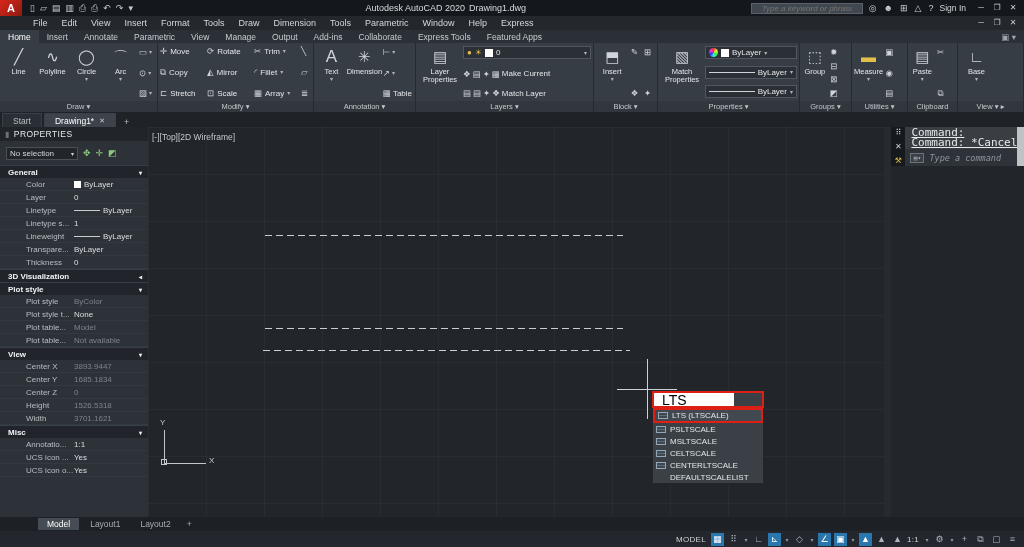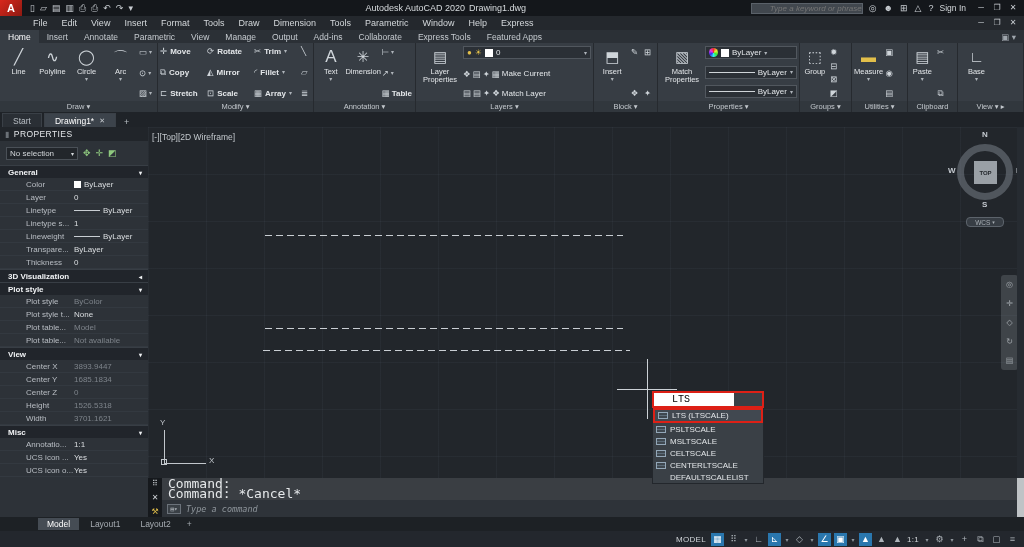--- a/index.html
+++ b/index.html
@@ -12,21 +12,21 @@
   body{background:#000;font-family:"Liberation Sans",sans-serif;}
   .app{width:1024px;height:547px;display:flex;flex-direction:column;background:var(--canvas);color:var(--text);overflow:hidden;position:relative;}
 
   
   .titlebar{height:16px;background:var(--titlebar);display:flex;align-items:center;font-size:9px;flex:0 0 auto;}
   .applogo{width:22px;height:16px;background:linear-gradient(135deg,#d8271c,#8e1a12);color:#fff;font-weight:bold;font-size:11px;display:flex;align-items:center;justify-content:center;}
   .qat{display:flex;align-items:center;gap:5px;padding:0 8px;color:#c9ced3;}
   .qat span{font-size:9px;line-height:16px;}
   .title-center{flex:1;display:flex;justify-content:center;gap:4px;color:#d7dbde;}
   .search-box{display:flex;align-items:center;gap:4px;}
-  .search-box input{width:112px;height:11px;background:#41474e;border:1px solid #5a6169;color:#b6bcc2;font-style:italic;font-size:8px;padding:0 0;font-family:"Liberation Sans",sans-serif;text-align:right;}
+  .search-box input{width:112px;height:11px;background:#41474e;border:1px solid #5a6169;color:#b6bcc2;font-style:italic;font-size:8px;padding:0 10px;font-family:"Liberation Sans",sans-serif;}
   .tb-icons{display:flex;align-items:center;gap:7px;padding:0 6px;color:#c9ced3;}
   .winctl{display:flex;gap:2px;padding-right:4px;}
   .winctl span{width:14px;text-align:center;font-size:8px;color:#c9ced3;line-height:16px;}
 
   
   .menubar{height:14px;background:var(--menubar);display:flex;align-items:center;font-size:9px;flex:0 0 auto;}
   .menus{display:flex;flex:1;padding-left:26px;}
   .menus span{padding:0 7px;color:#d3d7da;line-height:14px;}
   .menubar .winctl span{line-height:14px;}
 
@@ -48,21 +48,21 @@
   .rb-blabel{font-size:7.5px;color:#e3e6e9;text-align:center;line-height:8px;}
   .rb-caret{font-size:6px;color:#aeb4ba;line-height:6px;}
   .rb-smallcol{display:flex;flex-direction:column;justify-content:space-between;padding:3px 1px;}
   .rb-small{display:flex;align-items:center;gap:2px;}
   .rb-sic{font-size:8.5px;color:#cfd5da;line-height:10px;}
   .rb-grid{display:flex;flex-direction:column;justify-content:space-between;padding:2px 0 3px;}
   .rb-gr{display:flex;align-items:center;}
   .rb-cell{display:flex;align-items:center;gap:3px;width:47px;}
   .rb-cell.icon-only{width:13px;}
   .rb-cic{font-size:8.5px;color:#cfd5da;}
-  .rb-clabel{font-size:8px;color:#e3e6e9;white-space:nowrap;font-weight:bold;}
+  .rb-clabel{font-size:8px;color:#e3e6e9;white-space:nowrap;}
   .rb-twoLine{width:44px;}
   .rb-twoLine .rb-blabel{white-space:normal;}
   .layer-right{display:flex;flex-direction:column;justify-content:space-between;padding:2px 0 3px;width:128px;}
   .layer-dd{height:13px;background:#2b3036;border:1px solid #51575e;display:flex;align-items:center;gap:3px;padding:0 3px;font-size:8px;}
   .layer-dd .sq{width:8px;height:8px;background:#fff;display:inline-block;}
   .layer-dd .val{flex:1;color:#e3e6e9;}
   .layer-row{display:flex;align-items:center;gap:2px;font-size:8px;color:#e3e6e9;}
   .prop-right{display:flex;flex-direction:column;justify-content:space-between;padding:2px 0 3px;width:92px;}
   .prop-dd{height:13px;background:#2b3036;border:1px solid #51575e;display:flex;align-items:center;gap:3px;padding:0 3px;font-size:8px;color:#e3e6e9;}
   .cwheel{width:9px;height:9px;border-radius:50%;background:conic-gradient(#e33,#ee3,#3e3,#3ee,#33e,#e3e,#e33);display:inline-block;}
@@ -91,21 +91,21 @@
   .pal-sections{flex:1;overflow:hidden;}
   .pal-sec-head{height:13px;background:#21252b;display:flex;align-items:center;justify-content:space-between;padding:0 6px 0 8px;color:#f0f2f4;font-weight:bold;font-size:8px;border-top:1px solid #383e45;}
   .pal-row{height:13px;display:flex;align-items:center;padding-left:26px;border-bottom:1px solid #333940;}
   .pal-row .lbl{width:48px;color:#b9bec4;font-size:8px;white-space:nowrap;overflow:hidden;}
   .pal-row .val{flex:1;color:#dcdfe2;font-size:8px;display:flex;align-items:center;gap:3px;white-space:nowrap;overflow:hidden;}
   .pal-row .val.dim{color:#7d838a;}
   .pal-row .sw{width:7px;height:7px;background:#fff;display:inline-block;}
   .pal-row .ln{width:26px;height:1px;background:#c9ced3;display:inline-block;}
 
   
-  .canvas-col{flex:1;position:relative;display:flex;flex-direction:column;min-width:0;}
+  .canvas-col{flex:1;position:relative;display:flex;min-width:0;}
   .drawing{flex:1;position:relative;background:var(--canvas);overflow:hidden;
     background-image:repeating-linear-gradient(to right,rgba(140,160,185,.055) 0 1px,transparent 1px 58px),
                      repeating-linear-gradient(to bottom,rgba(140,160,185,.055) 0 1px,transparent 1px 47px);}
   .vp-label{position:absolute;left:4px;top:5px;font-size:8.5px;color:#c3c8cd;}
   .dash{position:absolute;height:1px;background:repeating-linear-gradient(90deg,#c9ced3 0 7px,transparent 7px 11px);}
   .ch{position:absolute;background:#ccd1d6;}
   .right-strip{position:absolute;right:0;top:0;bottom:0;width:7px;background:#262b31;}
   
   .vcube{position:absolute;left:800px;top:5px;width:76px;height:86px;}
   .vc-ring{position:absolute;left:9px;top:12px;width:56px;height:56px;border-radius:50%;border:7px solid rgba(118,126,134,.55);}
@@ -116,33 +116,33 @@
   .navbar{position:absolute;left:853px;top:148px;width:17px;height:95px;background:rgba(148,156,164,.26);border-radius:3px;display:flex;flex-direction:column;align-items:center;justify-content:space-around;color:rgba(230,235,240,.55);font-size:8px;}
   
   .ucs{position:absolute;color:#c2c7cc;font-size:8px;}
   .ucs-v{left:16px;top:303px;width:1px;height:33px;background:#c2c7cc;position:absolute;}
   .ucs-h{left:16px;top:336px;width:42px;height:1px;background:#c2c7cc;position:absolute;}
   .ucs-sq{left:13px;top:332px;width:6px;height:6px;border:1px solid #c2c7cc;position:absolute;}
 
   
   .popup{position:absolute;left:504px;top:264px;width:112px;z-index:6;font-size:8px;}
   .popup-inputwrap{border:2px solid var(--red);display:flex;background:#3a4046;}
-  .popup-input{width:80px;height:13px;border:none;background:#fff;color:#000;font-family:Liberation Mono, monospace;font-size:10px;padding:0 18px;}
+  .popup-input{width:80px;height:13px;border:none;background:#fff;color:#000;font-family:Liberation Sans, sans-serif;font-size:14px;padding:0 8px;}
   .popup-list{background:#3a4046;border:1px solid #23272c;border-top:none;}
   .popup-item{height:12px;display:flex;align-items:center;gap:4px;padding:0 3px;color:#e3e6e9;white-space:nowrap;}
   .popup-item.hl{border:2px solid var(--red);height:15px;background:#414850;}
   .cmdicon{width:10px;height:7px;border:1px solid #93a7b8;background:linear-gradient(#5b6b78 1px,transparent 1px) 0 2px/10px 3px repeat-y,#3f4850;flex:0 0 auto;}
   .cmdicon.none{border:none;background:none;}
 
   
   .cmdpanel{height:39px;display:flex;flex:0 0 auto;position:relative;}
   .cmd-strip{width:14px;background:#16191d;display:flex;flex-direction:column;align-items:center;justify-content:space-between;padding:1px 0;color:#cfd3d7;font-size:8px;}
   .cmd-strip .wrench{color:var(--yellow);}
   .cmd-main{flex:1;display:flex;flex-direction:column;font-family:"DejaVu Sans Mono",monospace;}
-  .cmd-history{height:22px;background:#3a3e43;padding:1px 0 0 6px;font-size:13px;line-height:10px;color:#e6e9eb;}
+  .cmd-history{height:22px;background:#3a3e43;padding:1px 0 0 6px;font-size:11px;line-height:10px;color:#e6e9eb;text-decoration:underline;}
   .cmd-input{flex:1;background:#2e3339;display:flex;align-items:center;gap:5px;padding-left:5px;}
   .cmd-badge{width:14px;height:10px;border:1px solid #6b727a;background:#3a4046;font-size:6px;color:#aeb4ba;display:flex;align-items:center;justify-content:center;}
   .cmd-ph{font-size:8.5px;font-style:italic;color:#8e959b;}
   .cmd-scroll{position:absolute;right:0;top:0;bottom:0;width:7px;background:#bfc3c6;}
 
   
   .layouttabs{height:14px;background:#1d2125;display:flex;align-items:center;font-size:8.5px;padding-left:38px;flex:0 0 auto;gap:2px;}
   .ltab{padding:1px 9px;color:#a6acb2;}
   .ltab.active{background:#454c54;color:#fff;}
   .ltab-plus{color:#a6acb2;padding:0 5px;}

